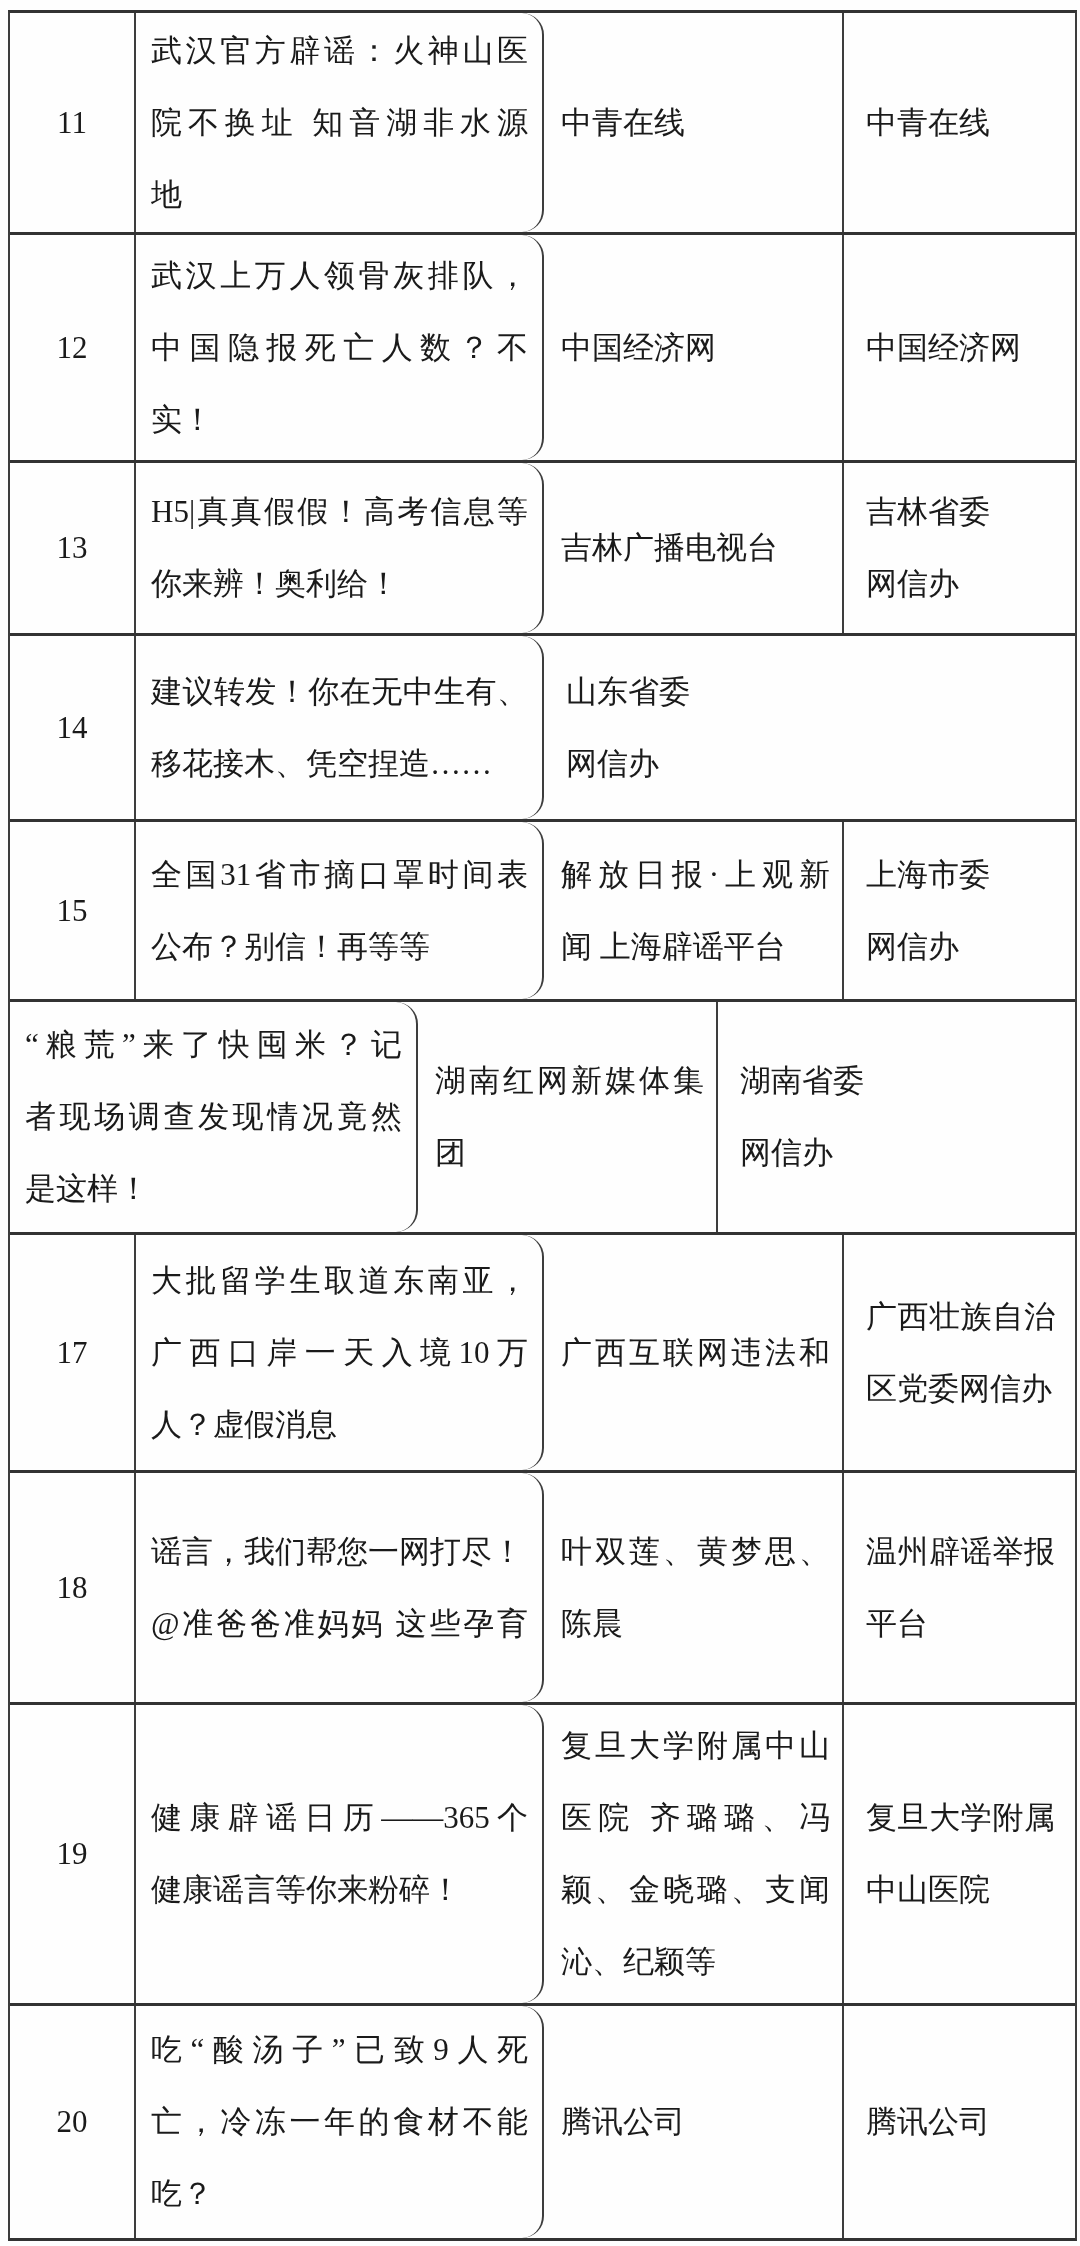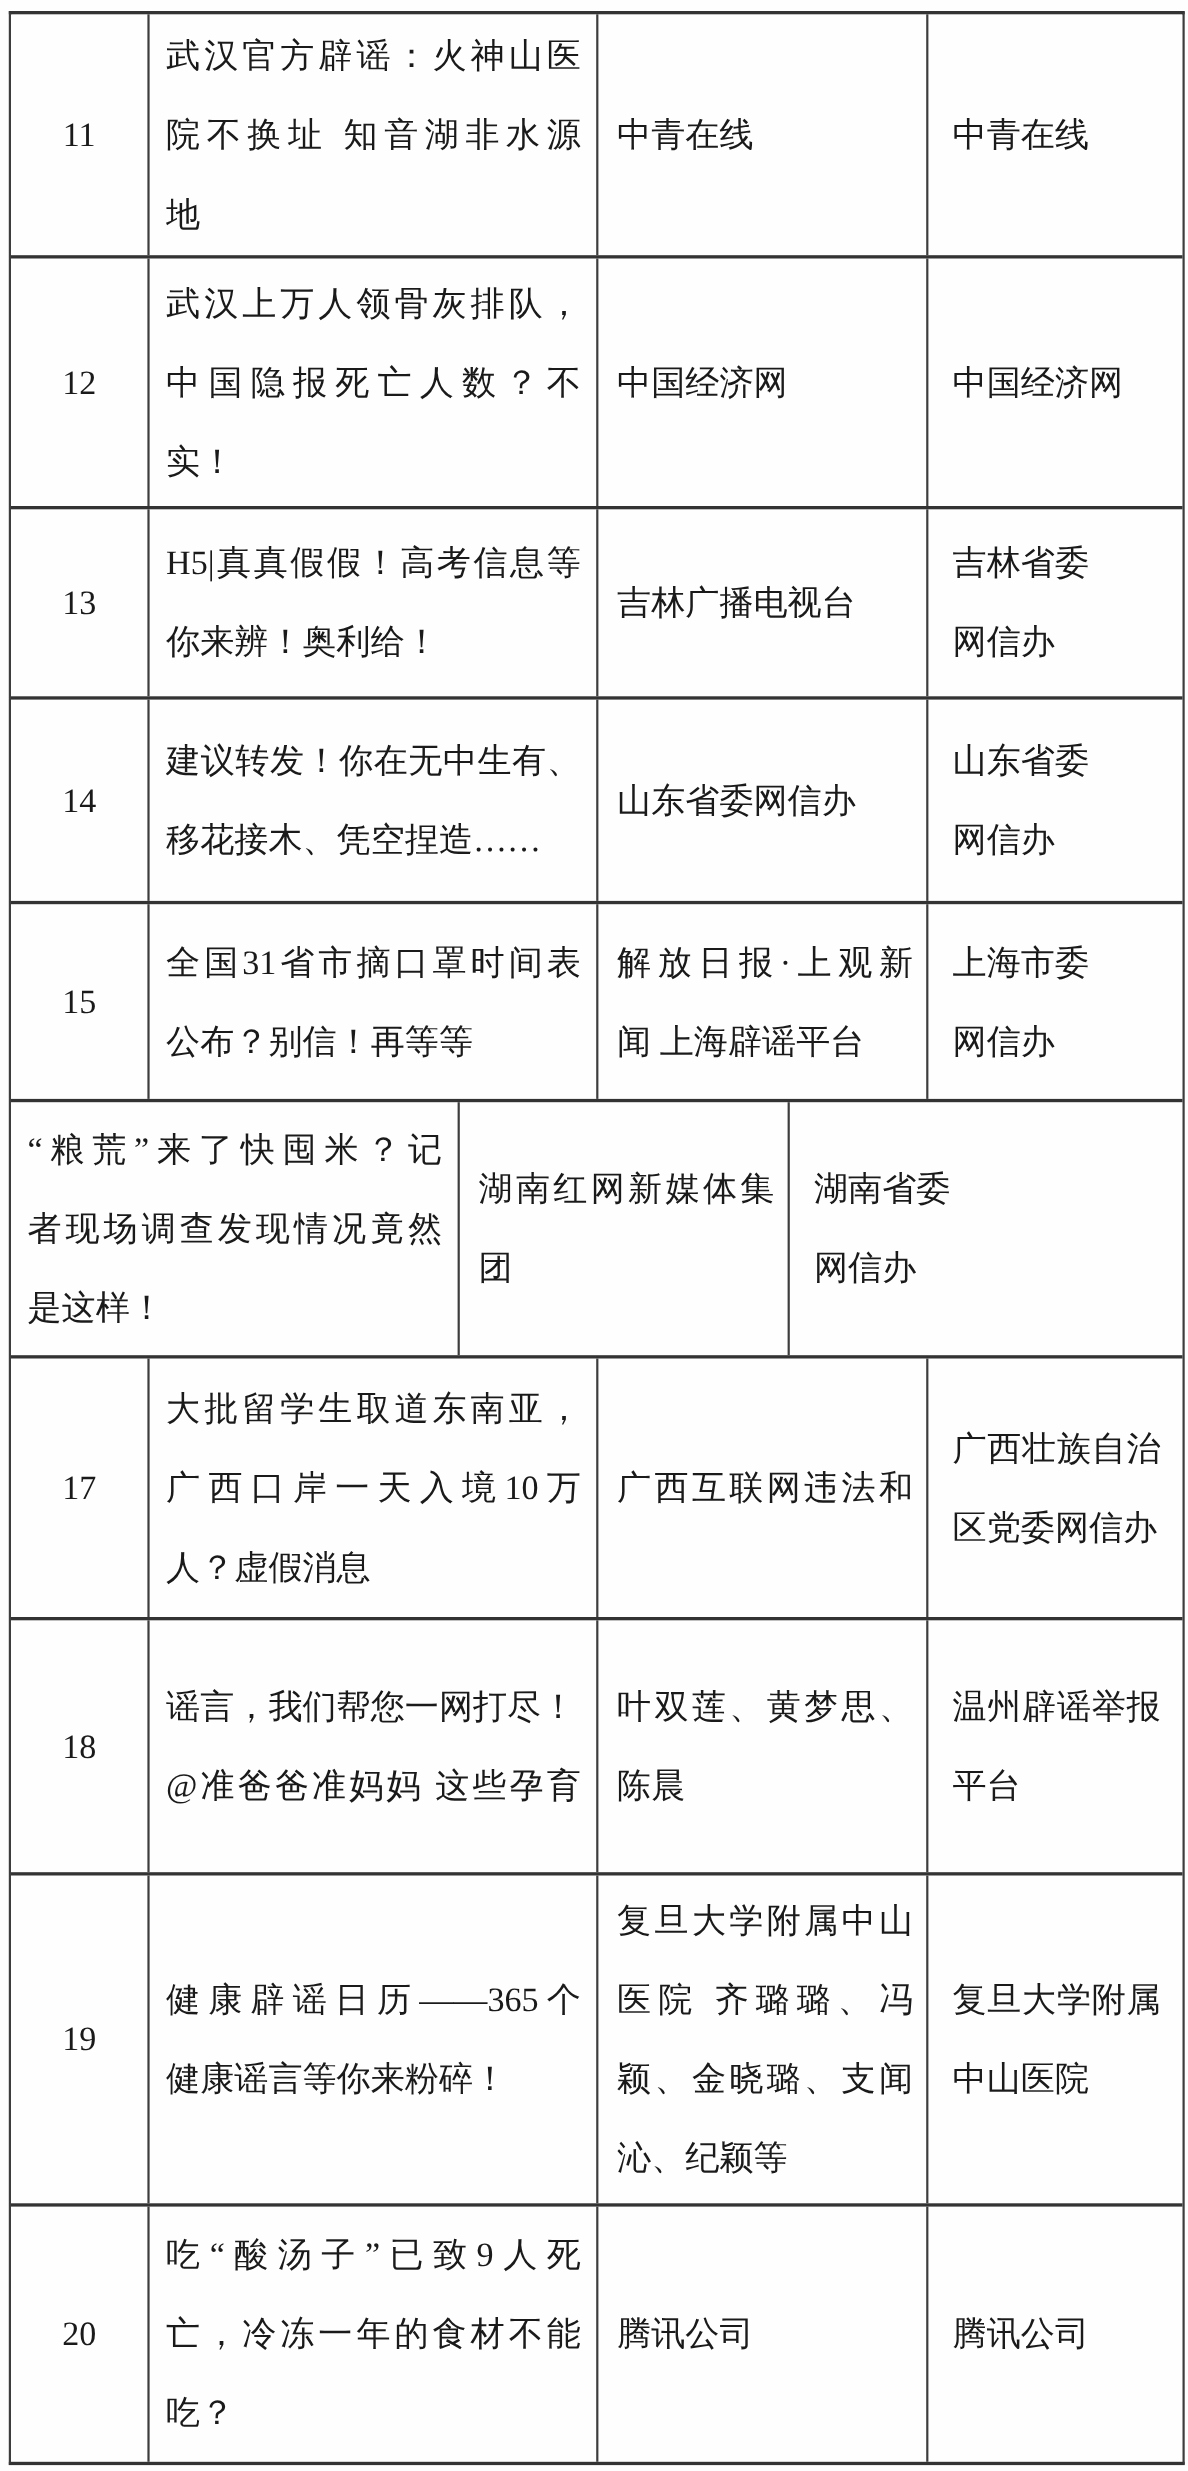--- a/index.html
+++ b/index.html
@@ -48,20 +48,21 @@
     justify-content: center;
     font-size: 31px;
   }
   .cell.num {
     width: 126px;
     align-items: center;
   }
   .cell.title {
     width: 408px;
     padding: 0 14px 0 15px;
+    border-radius: 22px;
   }
   .cell.c3 {
     width: 300px;
     padding: 0 12px 0 17px;
   }
   .cell.c4 {
     flex: 1;
     border-right: none;
     padding: 0 20px 0 22px;
   }
@@ -132,23 +133,20 @@
         </div>
       </div>
       <div class="trow" style="height: 186px;">
         <div class="cell num">
           <div class="ln">14</div>
         </div>
         <div class="cell title">
           <div class="ln j">建议转发！你在无中生有、</div>
           <div class="ln">移花接木、凭空捏造……</div>
         </div>
-        <div class="cell c3">
-          <div class="ln">山东省委网信办</div>
-        </div>
         <div class="cell c4">
           <div class="ln">山东省委</div>
           <div class="ln">网信办</div>
         </div>
       </div>
       <div class="trow" style="height: 180px;">
         <div class="cell num">
           <div class="ln">15</div>
         </div>
         <div class="cell title">

